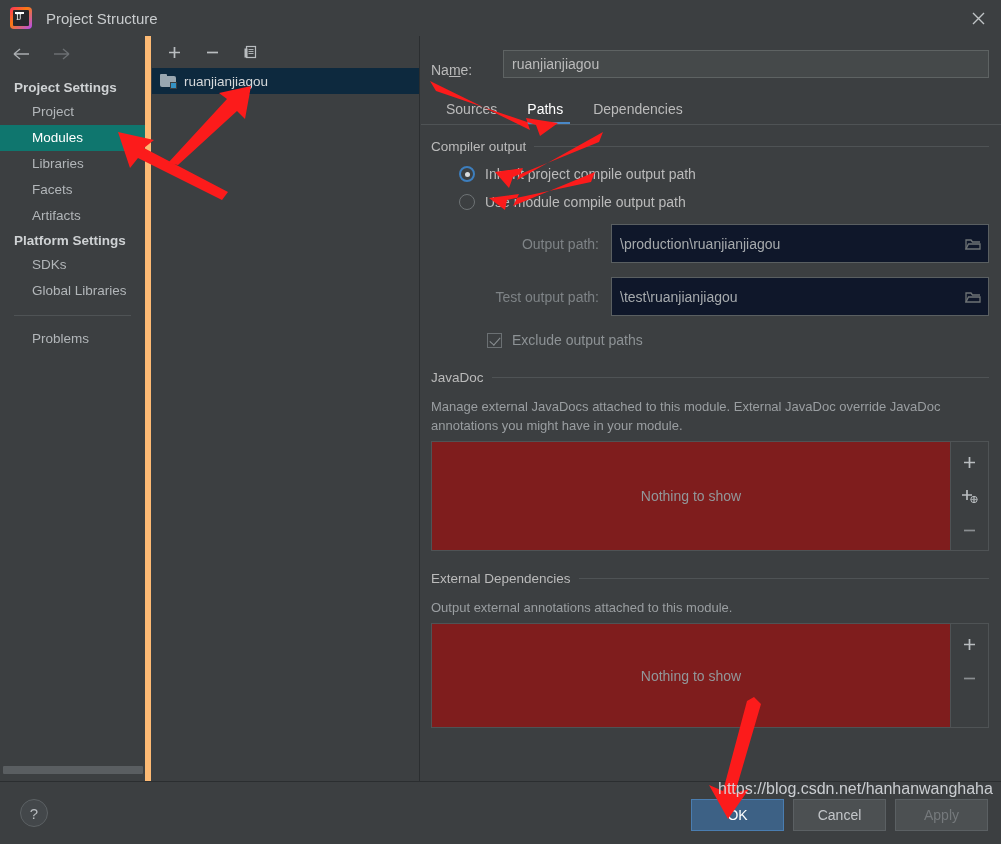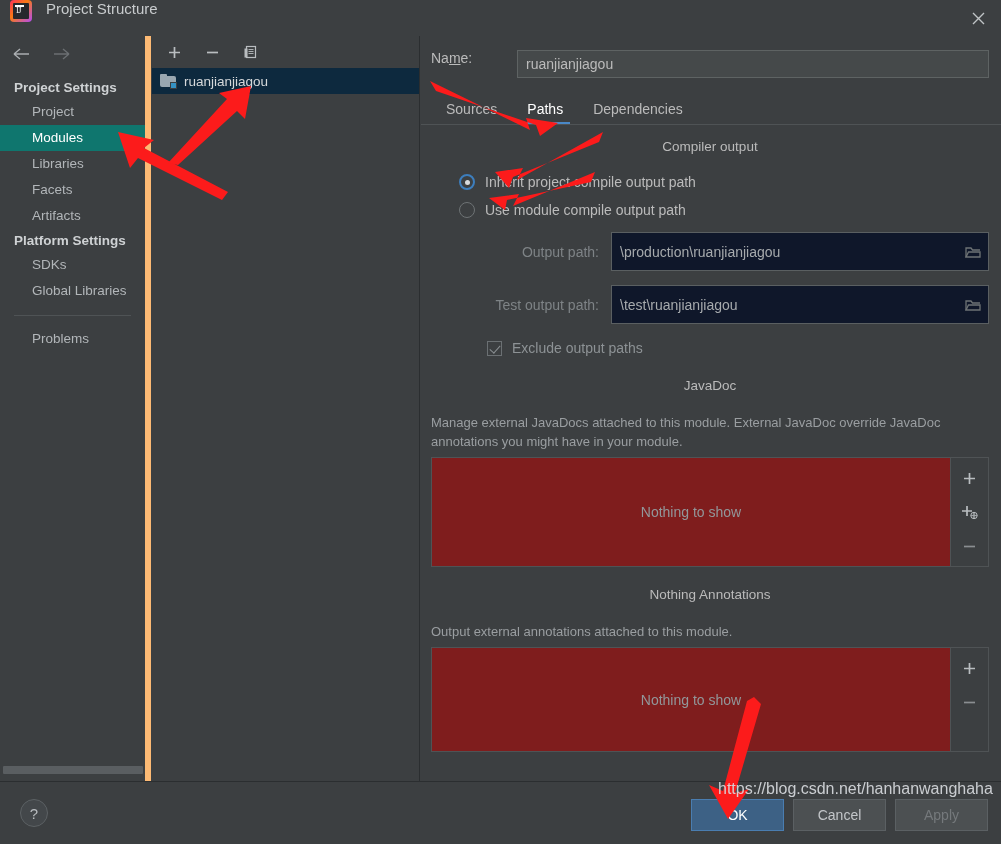--- a/index.html
+++ b/index.html
@@ -15,21 +15,21 @@
     width: 1001px; height: 844px;
     background: #3c3f41;
     color: #bbbbbb;
     font-size: 13px;
   }
 
   
   .titlebar {
     position: absolute; left: 0; top: 0; width: 1001px; height: 36px;
     background: #3c3f41;
-    display: flex; 
+    display: flex; align-items: center;
   }
   .ij-logo {
     width: 22px; height: 22px; margin-left: 10px; position: relative; flex: 0 0 auto;
     border-radius: 4px;
     background: linear-gradient(135deg,#fe315d 0%,#f97a12 42%,#b24bf3 100%);
   }
   .ij-logo .inner {
     position: absolute; left: 3px; top: 3px; width: 16px; height: 16px;
     background: #27282c; border-radius: 1px;
   }
@@ -114,21 +114,21 @@
     position: absolute; right: -1px; bottom: -1px; width: 7px; height: 7px;
     background: #3592c4; border: 1px solid #3c3f41;
   }
 
   
   .content {
     position: absolute; left: 421px; top: 36px; width: 580px; height: 745px;
     background: #3c3f41;
   }
   .namerow {
-    display: flex; align-items: flex-start; margin: 14px 12px 0 10px; gap: 14px;
+    display: flex; align-items: flex-end; margin: 14px 12px 0 10px;
   }
   .namelabel { width: 72px; font-size: 14px; color: #bbbbbb; }
   .namelabel u { text-decoration: underline; }
   .nameinput {
     flex: 1; height: 28px; background: #45494a; border: 1px solid #5e6363;
     color: #bbbbbb; font-size: 14px; padding: 0 8px; line-height: 26px;
     font-family: "Liberation Sans", sans-serif;
   }
 
   .tabs {
@@ -142,21 +142,21 @@
   .tab.active::after {
     content: ""; position: absolute; left: 8px; right: 8px; bottom: 0; height: 2px;
     background: #4a88c7;
   }
   .tabs-underline {
     height: 1px; background: #4f5355; margin: 0 0 0 0;
   }
 
   .section { margin: 14px 12px 0 10px; }
   .section-head {
-    display: flex; align-items: center; gap: 8px; color: #bbbbbb; font-size: 13.5px; flex-direction: column;
+    display: flex; align-items: center; gap: 8px; color: #bbbbbb; font-size: 13.5px;
   }
   .section-head .line { flex: 1; height: 1px; background: #4f5355; }
 
   .radio-row { display: flex; align-items: center; gap: 10px; margin: 12px 0 0 28px; }
   .radio {
     width: 16px; height: 16px; border-radius: 50%; border: 1px solid #6e7375;
     background: #3c3f41; position: relative; flex: 0 0 auto;
   }
   .radio.checked { border: 2px solid #3d7ebd; }
   .radio.checked::after {
@@ -407,21 +407,21 @@
             <svg width="15" height="15" viewBox="0 0 15 15">
                 <path d="M2 7.5 H13" stroke="#8a8e91" stroke-width="1.7" fill="none"></path>
               </svg>
           </span>
         </div>
       </div>
     </div>
 
     <div class="section" style="margin-top:20px;">
       <div class="section-head">
-        <span>Nothing Annotations</span>
+        <span>External Dependencies</span>
         <span class="line"></span>
       </div>
       <div class="desc">Output external annotations attached to this module.</div>
       <div class="listbox-wrap">
         <div class="listbox tall">
           <span>Nothing to show</span>
         </div>
         <div class="listbtns">
           <span class="lbtn">
             <svg width="15" height="15" viewBox="0 0 15 15">

